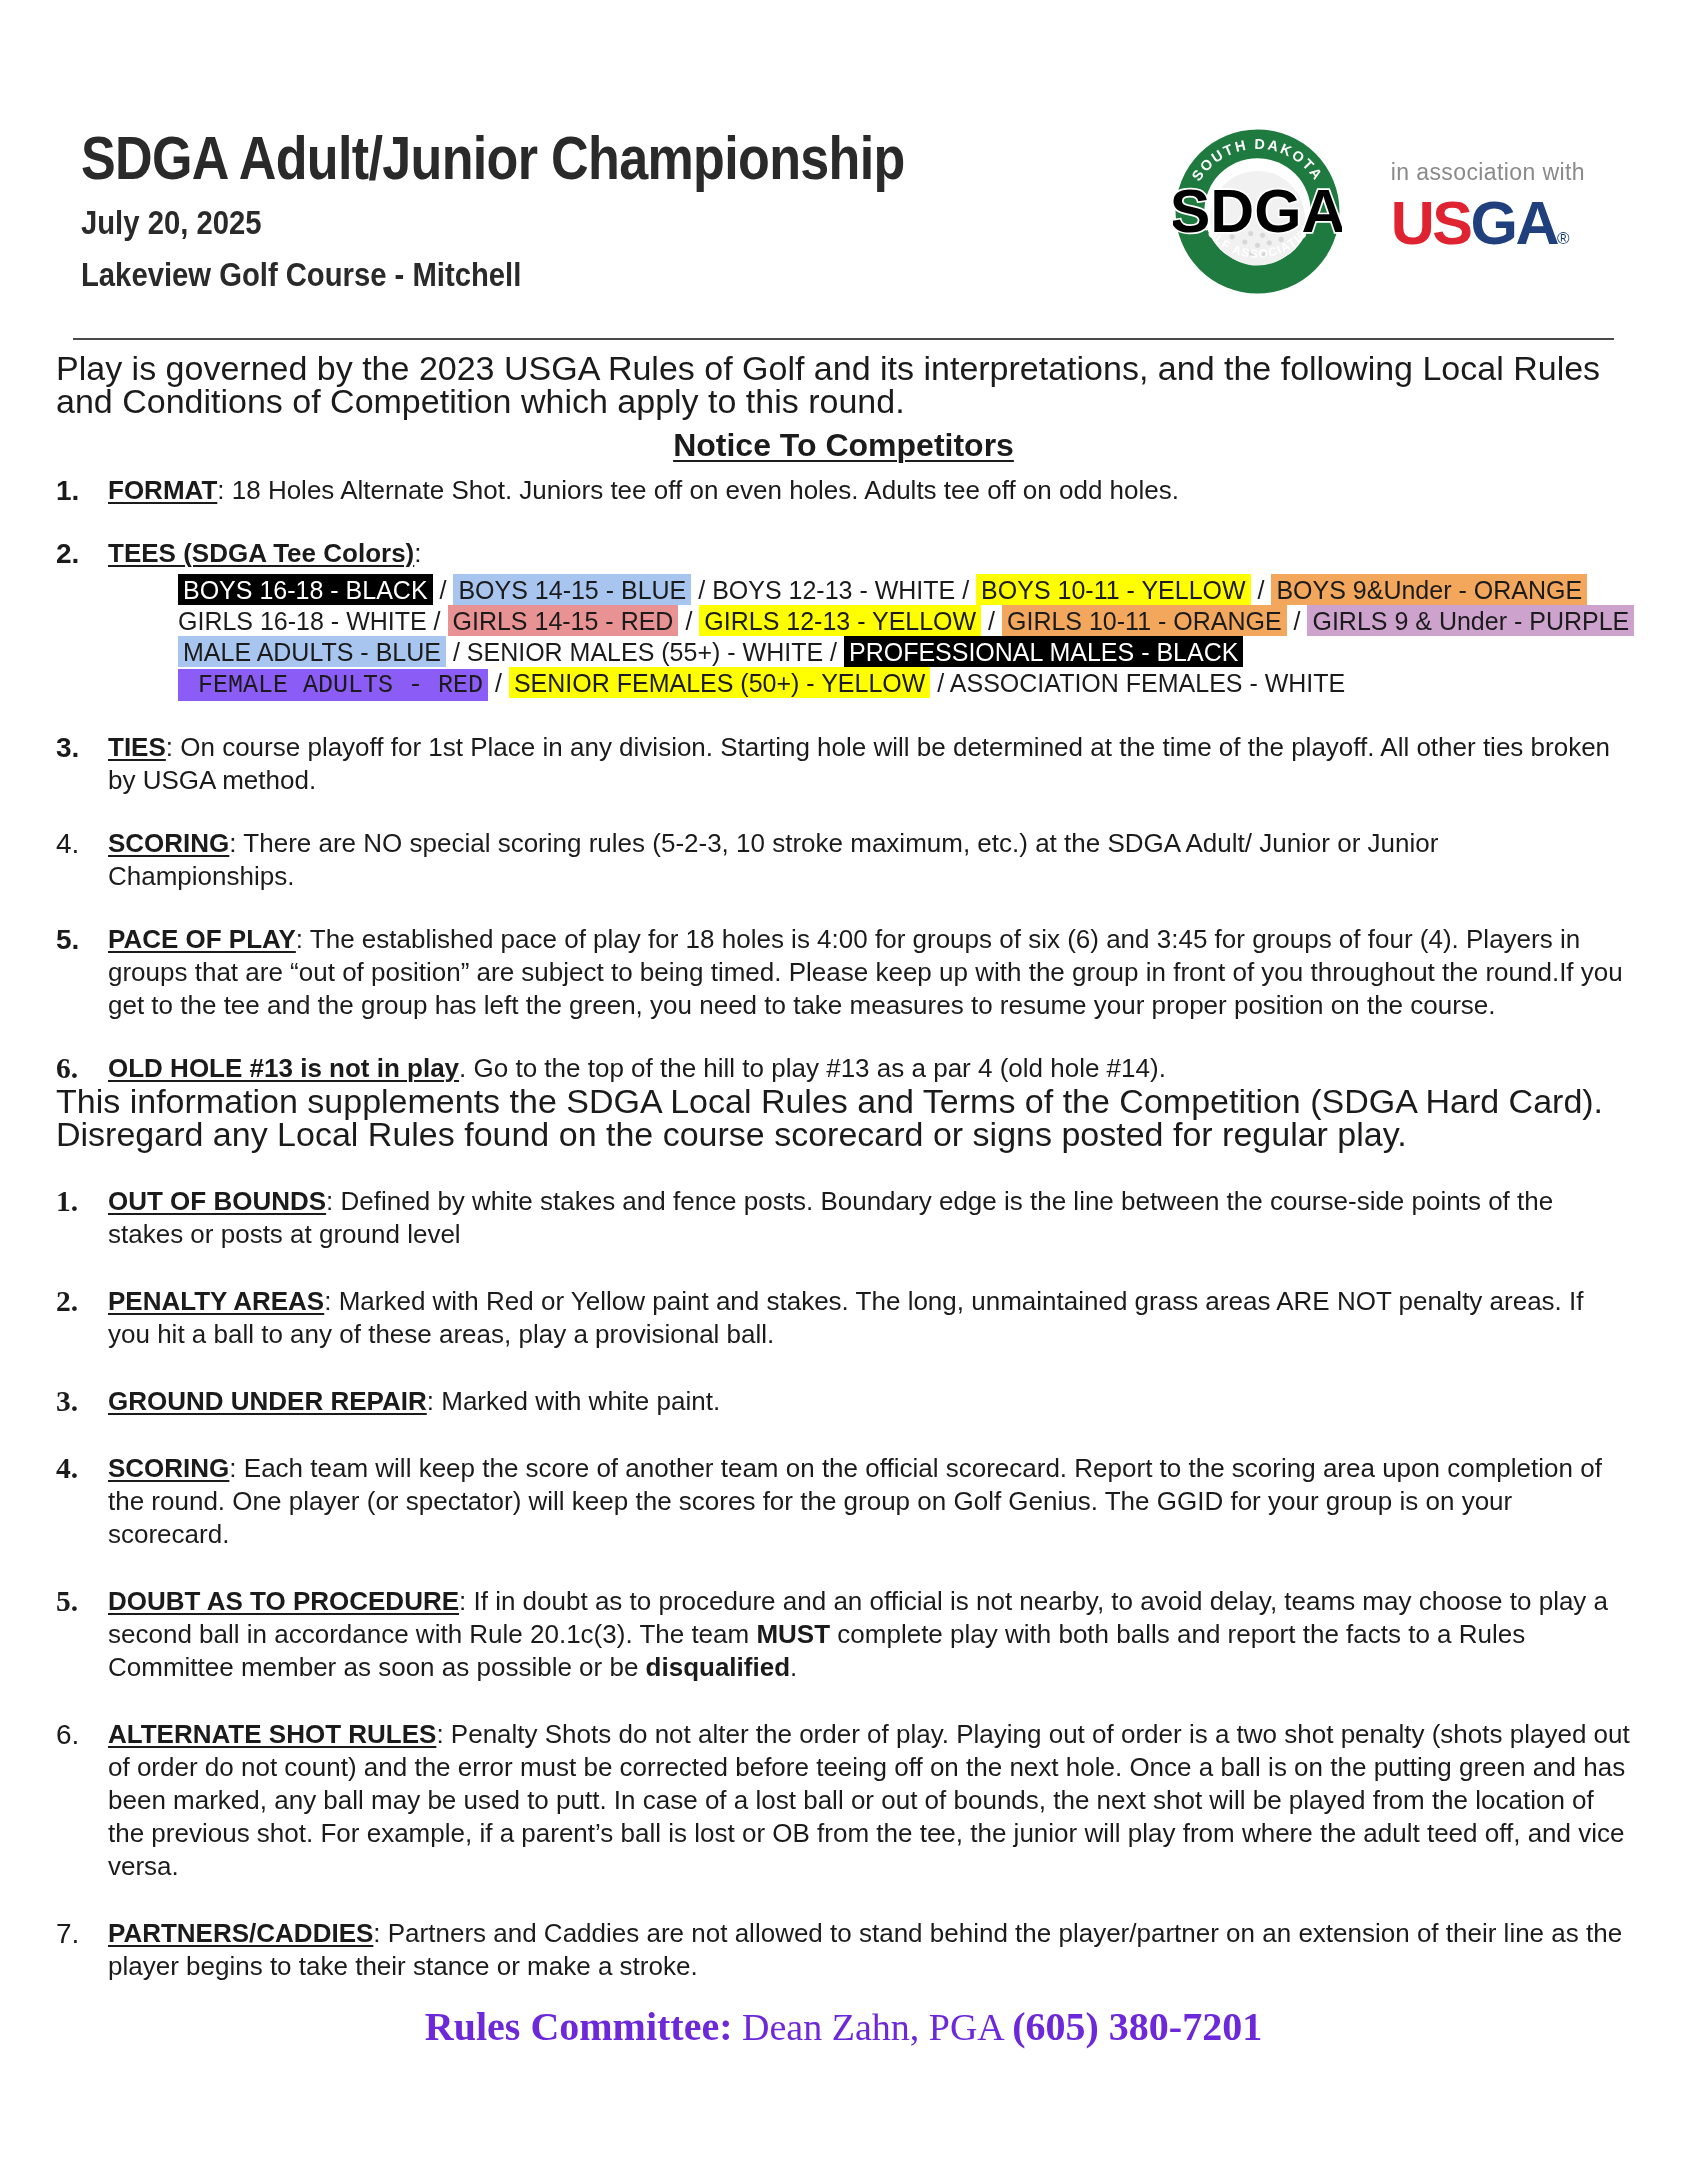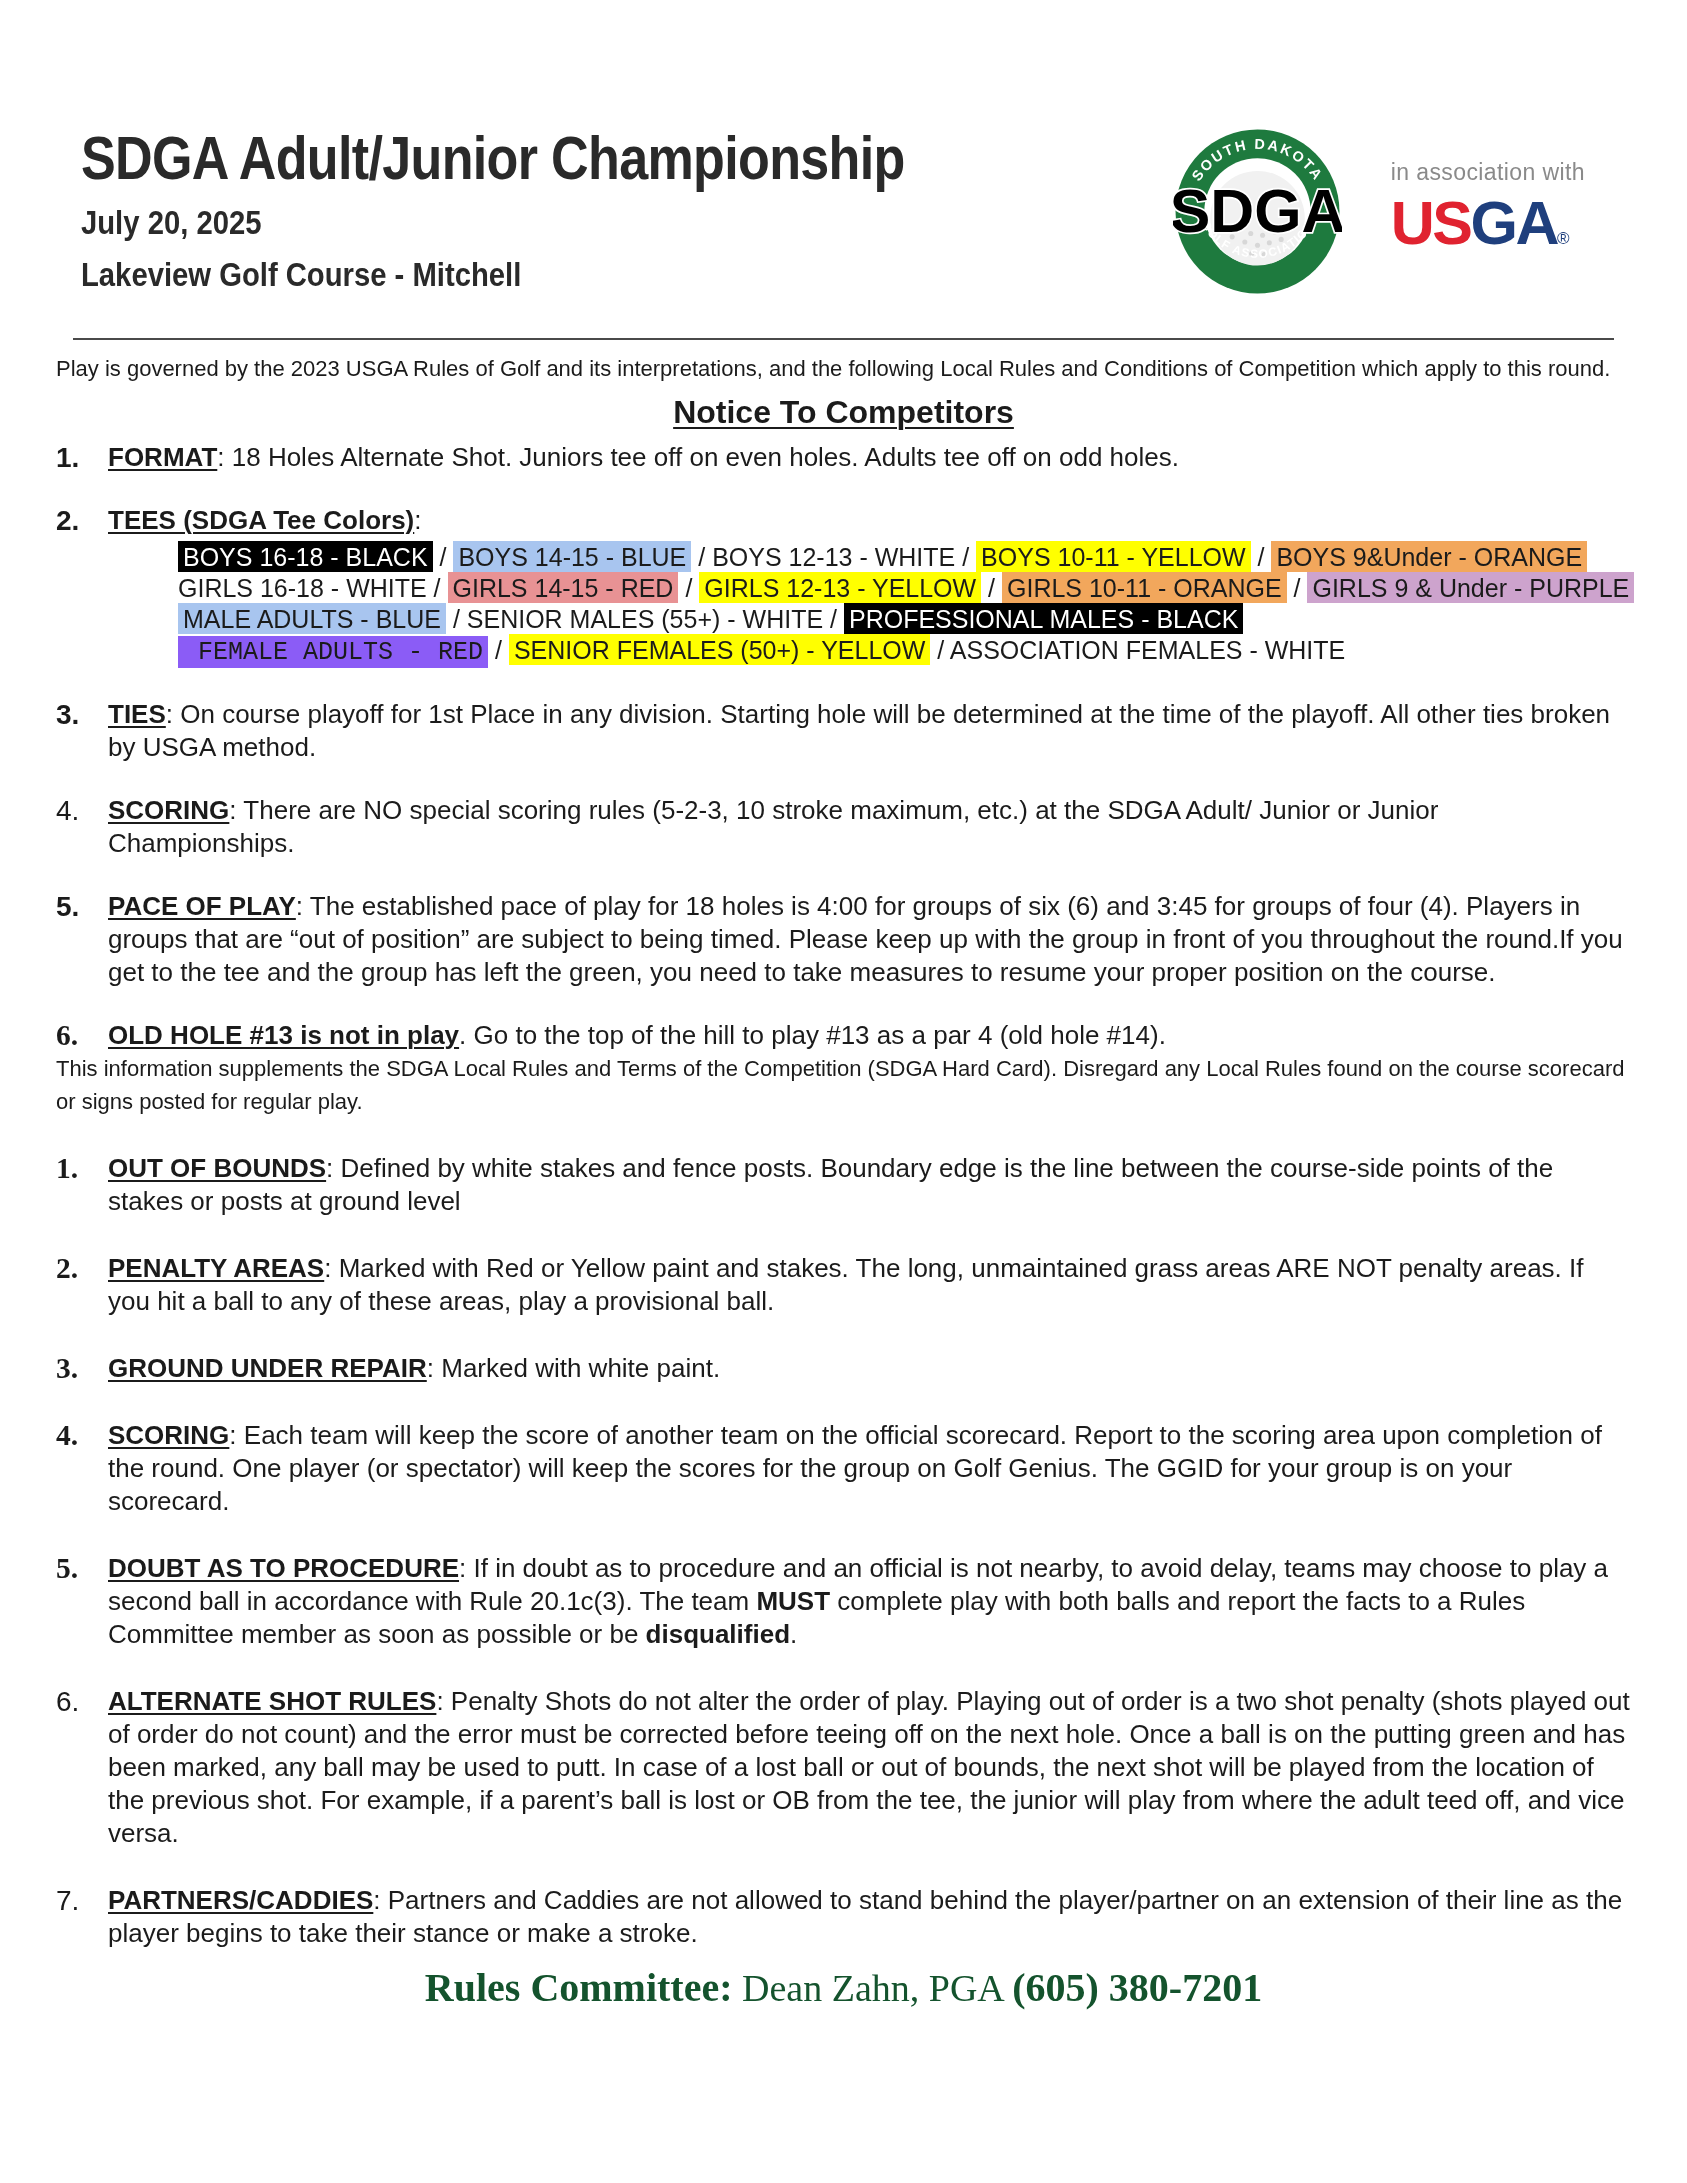--- a/index.html
+++ b/index.html
@@ -27,21 +27,21 @@
   .assoc{font-size:23px;color:#8a8a8a;font-weight:500;letter-spacing:0.4px;}
   .usga-word{font-size:61px;font-weight:800;letter-spacing:-2.5px;margin-top:6.7px;line-height:1;white-space:nowrap;}
   .usga-us{color:#e02330;}
   .usga-ga{color:#1f3f7d;}
   .usga-reg{font-size:17px;color:#1f3f7d;font-weight:400;vertical-align:baseline;letter-spacing:0;}
 
   
   .divider{border:none;border-top:2.5px solid #4a4a4a;margin:42px 17px 11.8px 17px;}
 
   
-  .para-block{font-size:22px;line-height:33px;}
+  .para-block{font-size:34px;line-height:33px;}
   .center-heading{
     text-align:center;font-size:32px;font-weight:700;margin-top:10px;line-height:34px;
     text-decoration:underline;text-decoration-thickness:2.1px;text-underline-offset:4.2px;
   }
   .center-heading.rules{margin-top:3.4px;}
 
   .item{display:flex;margin-top:30px;}
   .items-group .item:first-child{margin-top:11.8px;}
   .rules-group .item{margin-top:34px;}
   .rules-group .item:first-child{margin-top:34px;}
@@ -54,22 +54,22 @@
   .b{font-weight:700;}
   .bi{font-weight:700;}
 
   
   .tees{margin-left:70px;margin-top:5px;font-size:25px;}
   .tee-line{line-height:31px;white-space:nowrap;}
   .chip{padding:1.7px 5px;text-align:right;}
 
   
   .footer{
-    text-align:center;margin-top:17px;font-family:"Liberation Serif",serif;
-    font-size:38px;line-height:42px;color:#14532d;
+    text-align:center;margin-top:23px;font-family:"Liberation Serif",serif;
+    font-size:38px;line-height:42px;color:#6d28d9;
   }
   .footer .fb{font-weight:700;font-size:40px;}
 </style>
 </head>
 <body>
 
 <div class="page">
 
   <div class="header">
     <div class="hleft">

